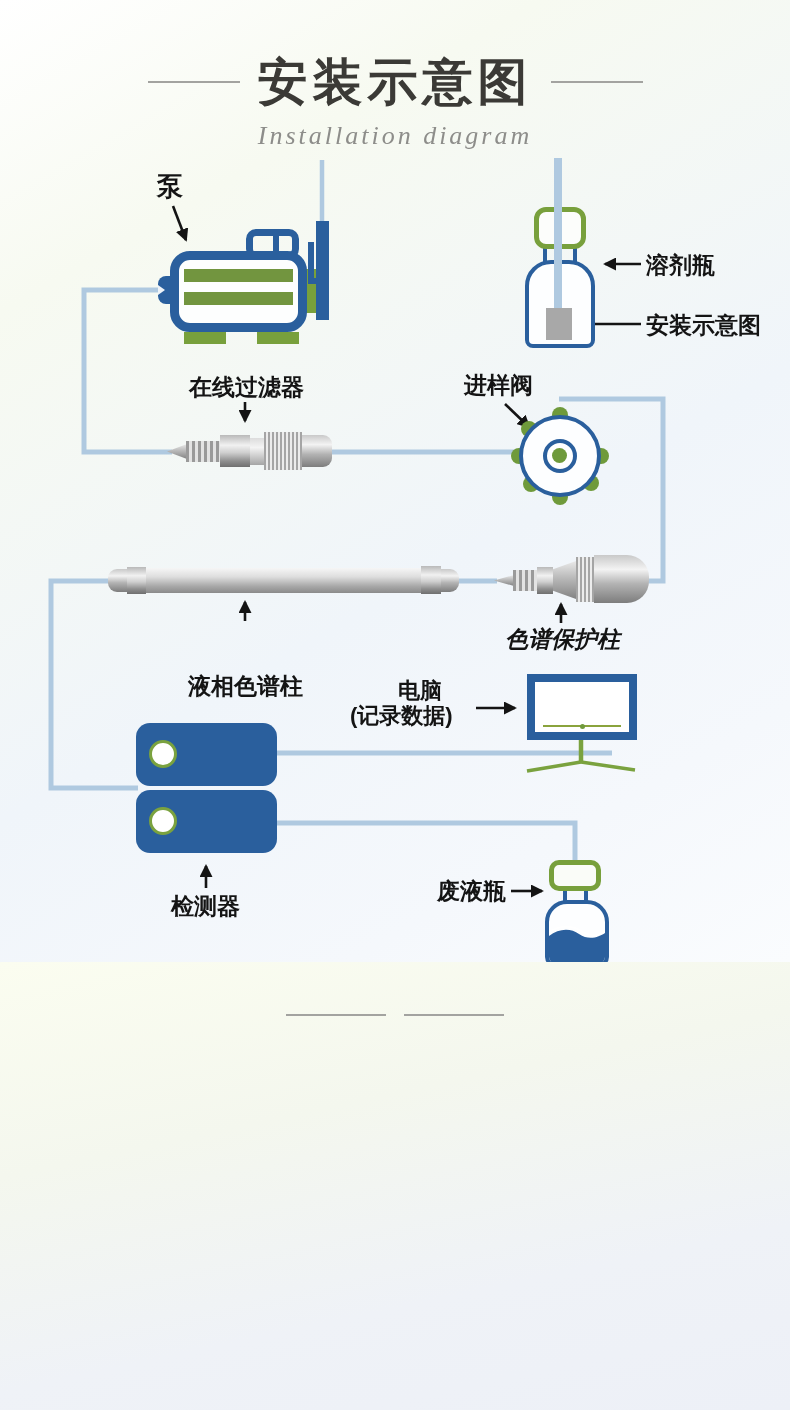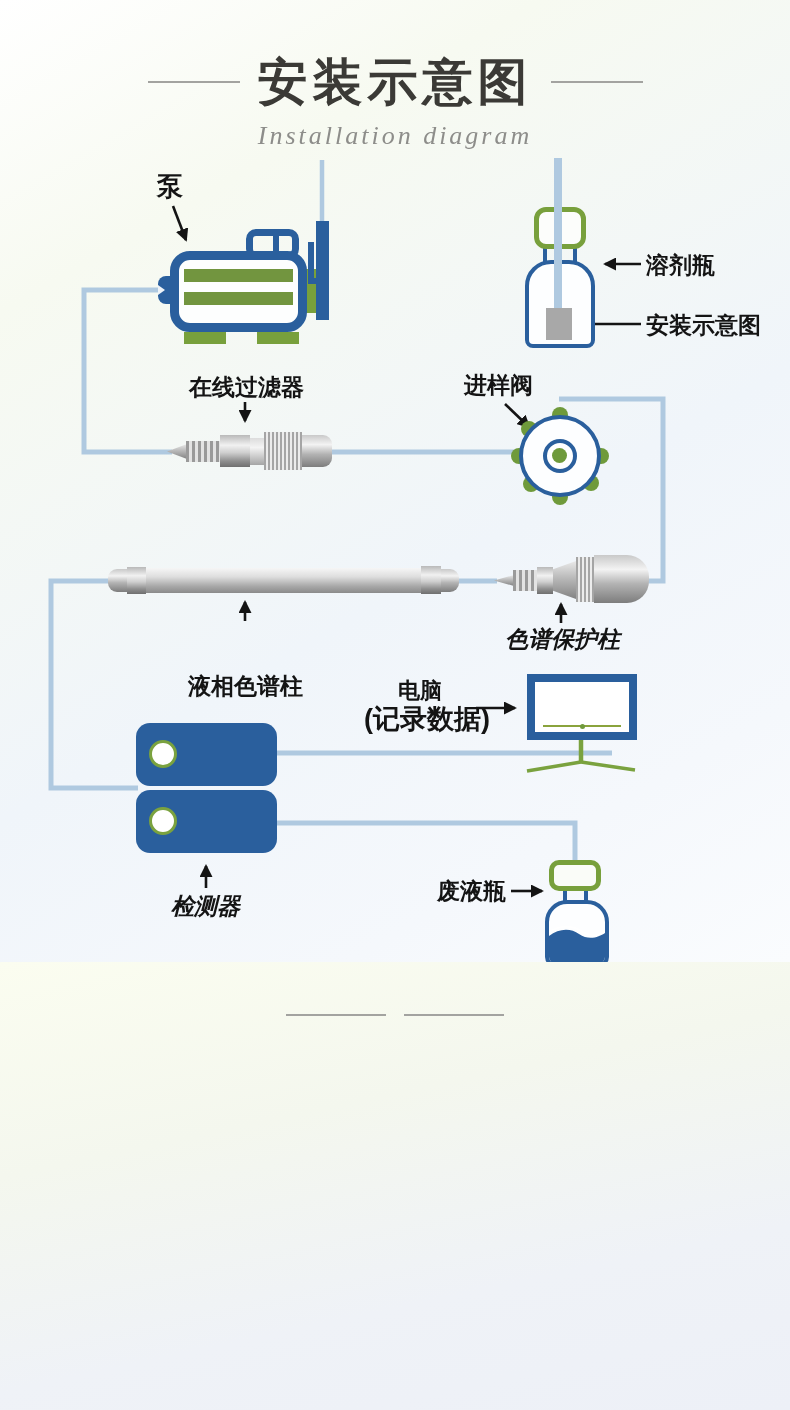--- a/index.html
+++ b/index.html
@@ -217,31 +217,31 @@
       <div class="metal m-knurl" style="left:576px; top:557px; width:18px; height:45px;"></div>
       <div class="metal m-cap" style="left:594px; top:555px; width:55px; height:48px; border-radius:0 22px 22px 0;"></div>
     </div>
     <div class="lbl" style="left:505px; top:624px;font-style:italic;">色谱保护柱</div>
 
     <div class="monitor">
       <div class="monitor-line"></div>
       <div class="monitor-dot"></div>
     </div>
     <div class="lbl" style="left:360px; top:676px; width:120px; text-align:center; font-size:22px;">电脑</div>
-    <div class="lbl" style="left:350px; top:701px; width:140px; text-align:right; font-size:27px;">(记录数据)</div>
+    <div class="lbl" style="left:350px; top:701px; width:140px; text-align:left; font-size:22px;">(记录数据)</div>
 
     <div>
       <div class="det-box" style="top:723px;">
         <div class="det-eye"></div>
       </div>
       <div class="det-box" style="top:790px;">
         <div class="det-eye"></div>
       </div>
     </div>
-    <div class="lbl" style="left:171px; top:891px;font-style:italic;">检测器</div>
+    <div class="lbl" style="left:171px; top:891px;">检测器</div>
 
     <div>
       <div class="wb-body">
         <svg width="56" height="59" viewBox="0 0 56 59">
           <path d="M0,32 C10,24 22,24 30,30 C40,37 50,33 56,29 L56,59 L0,59 Z" fill="#2a5f9d"></path>
           <path d="M0,28 C12,20 26,22 34,28 C44,34 52,31 56,26" fill="none" stroke="#ffffff" stroke-width="1.6"></path>
         </svg>
       </div>
       <div class="wb-neck"></div>
       <div class="wb-cap"></div>

